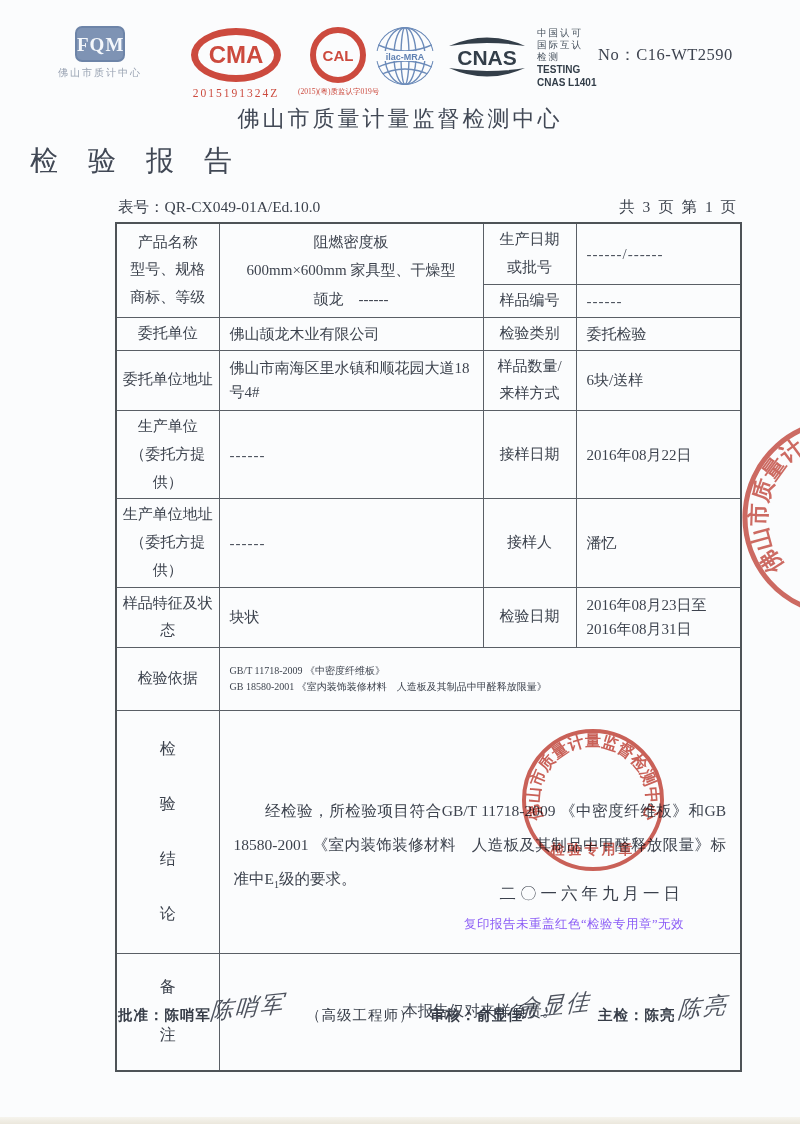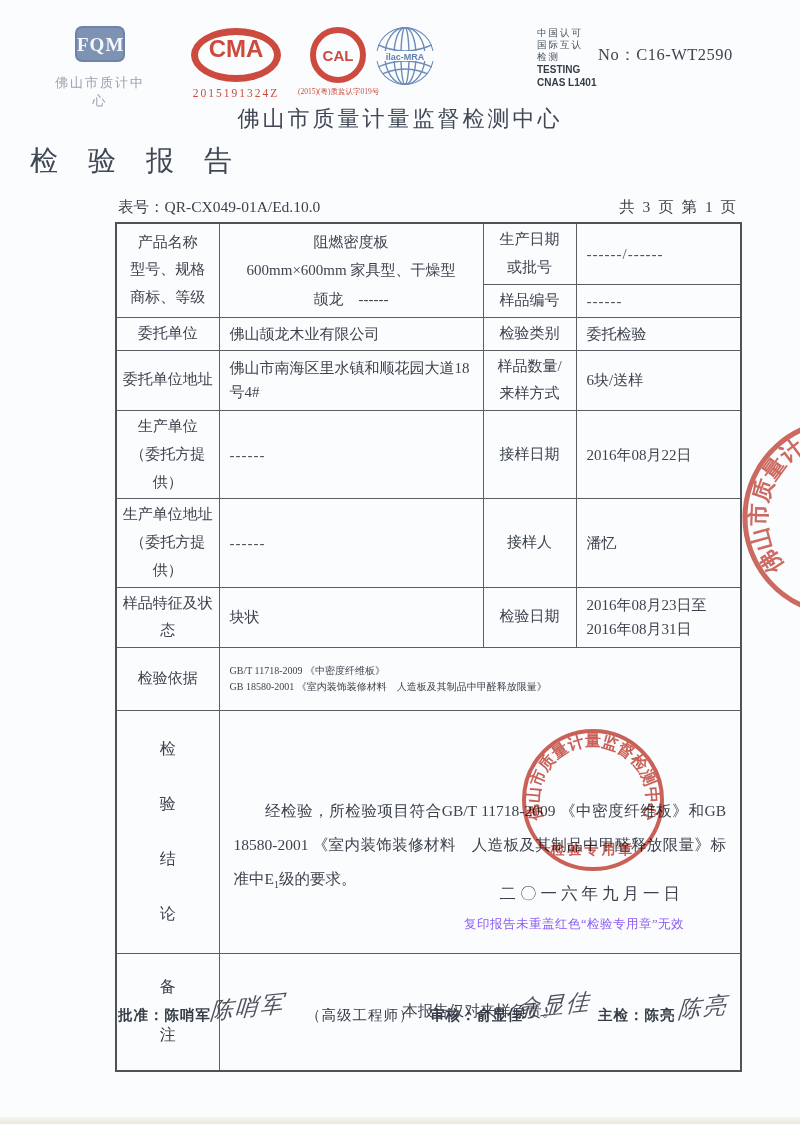--- a/index.html
+++ b/index.html
@@ -13,24 +13,24 @@
   }
   .page-bottom-edge{ position:absolute; left:0; bottom:0; width:100%; height:7px;
     background:linear-gradient(#f4f2ea,#e7e2d4); opacity:.8; }
 
   
   .hdr { position:absolute; }
   .fqm { left:52px; top:26px; width:96px; text-align:center; }
   .fqm-mark { display:inline-block; width:50px; height:36px; background:#7e93b4; border-radius:7px;
     color:#f4f7fb; font-weight:bold; font-size:19px; line-height:34px; letter-spacing:1px;
     border:2px solid #6d84a8; }
-  .fqm-caption { margin-top:12px; font-size:13px; color:#97a1b1; letter-spacing:2px; }
+  .fqm-caption { margin-top:4px; font-size:10px; color:#97a1b1; letter-spacing:2px; }
 
   .cma { left:188px; top:28px; width:96px; text-align:center; }
-  .cma-oval { display:flex; justify-content:center; width:90px; height:54px; margin:0 auto;
+  .cma-oval { display:flex; align-items:center; justify-content:center; width:90px; height:54px; margin:0 auto;
     border:7px solid #cc4a3e; border-radius:50%; }
   .cma-oval span { color:#cc4a3e; font-weight:bold; font-size:24px; letter-spacing:0;
     font-family:"Liberation Sans",sans-serif; }
   .cma-code { margin-top:5px; font-size:11.5px; color:#cc4a3e; letter-spacing:2px; }
 
   .cal { left:298px; top:27px; width:80px; text-align:center; }
   .cal-circle { display:flex; align-items:center; justify-content:center; width:56px; height:56px; margin:0 auto;
     border:6px solid #cc4a3e; border-radius:50%; }
   .cal-circle span { color:#cc4a3e; font-weight:bold; font-size:15px;
     font-family:"Liberation Sans",sans-serif; }
@@ -123,20 +123,27 @@
         <ellipse cx="31" cy="32" rx="4" ry="28.5"></ellipse>
         <path d="M2,20 Q31,34 60,20"></path>
         <path d="M2,44 Q31,30 60,44"></path>
         <path d="M4,52 Q31,38 58,52"></path>
       </g>
       <rect x="2" y="27" width="58" height="10" fill="#fbfcfd"></rect>
       <text x="31" y="35.5" text-anchor="middle" font-size="9" font-weight="bold" fill="#5f80b2" font-family="Liberation Sans, sans-serif">ilac-MRA</text>
     </svg>
   </div>
 
+  <div class="hdr cnas-mark">
+    <svg width="88" height="52" viewBox="0 0 88 52">
+      <path d="M6,15 Q44,-2 82,15 Q44,9 6,15 Z" fill="#333e49"></path>
+      <path d="M6,37 Q44,54 82,37 Q44,43 6,37 Z" fill="#333e49"></path>
+      <text x="44" y="34" text-anchor="middle" font-size="21" font-weight="bold" fill="#333e49" font-family="Liberation Sans, sans-serif">CNAS</text>
+    </svg>
+  </div>
 
   <div class="hdr cnas-lines">
     <div class="zh">中国认可</div>
     <div class="zh">国际互认</div>
     <div class="zh">检测</div>
     <div class="en">TESTING</div>
     <div class="en">CNAS L1401</div>
   </div>
 
   <div class="hdr report-no"><span>No：</span><span>C16-WT2590</span></div>

